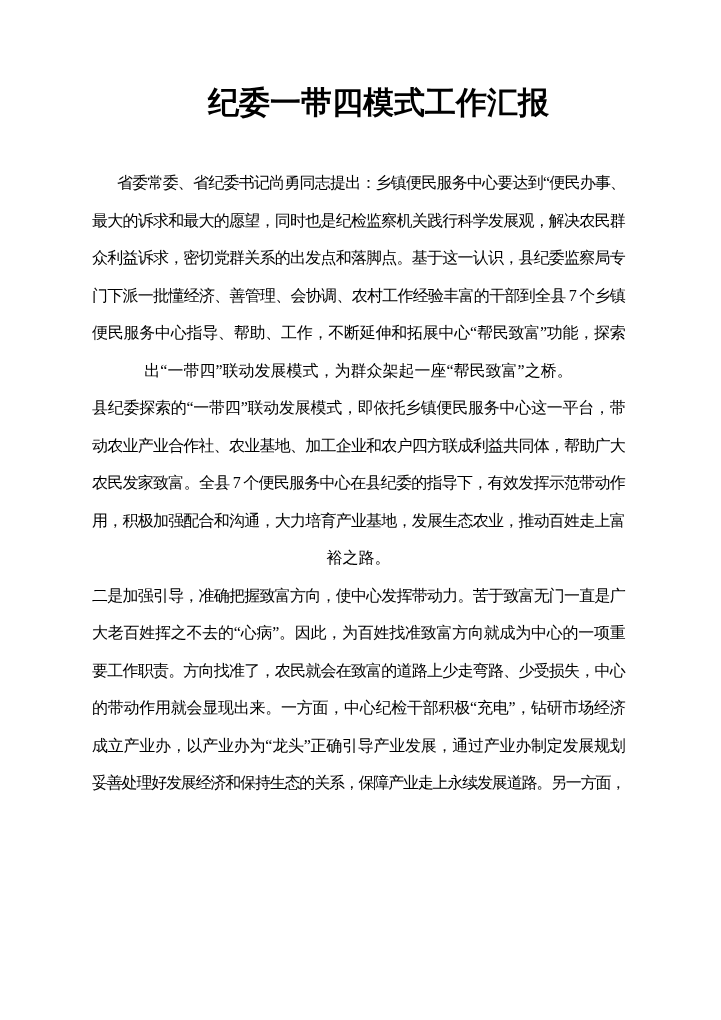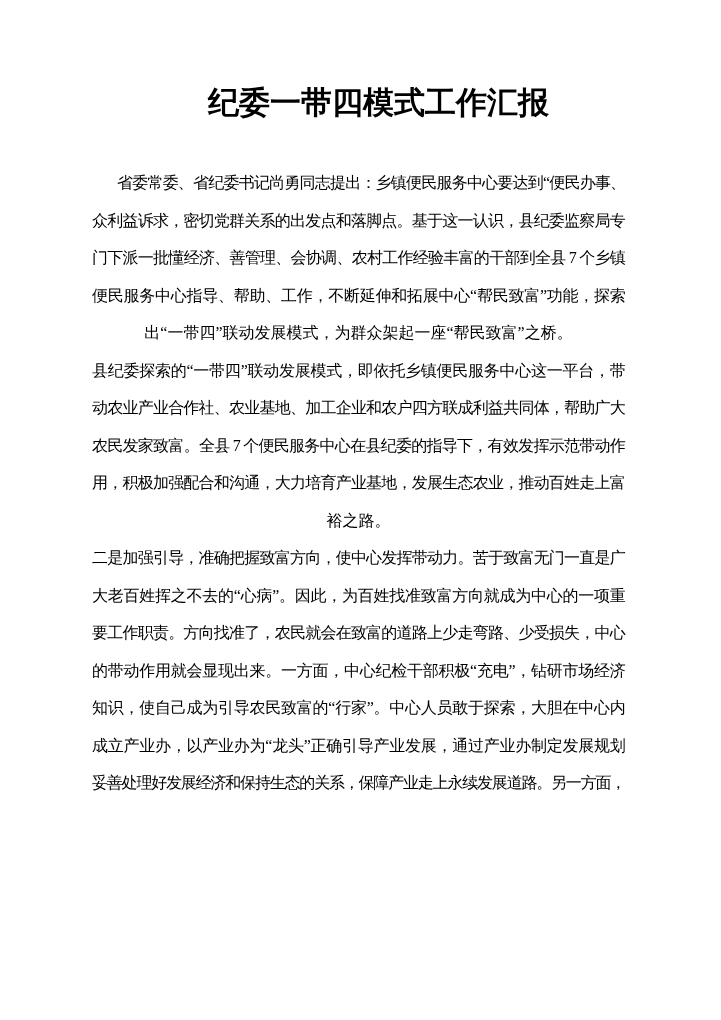--- a/index.html
+++ b/index.html
@@ -51,39 +51,39 @@
 <body>
 
 <div class="page">
 
   <div class="doc-title">纪委一带四模式工作汇报</div>
 
   <div class="doc-body">
 
     <div>
       <div class="line j lsB indent">省委常委、省纪委书记尚勇同志提出：乡镇便民服务中心要达到“便民办事、</div>
+      <div class="line j lsA">最大的诉求和最大的愿望，同时也是纪检监察机关践行科学发展观，解决农民群</div>
       <div class="line j lsA">众利益诉求，密切党群关系的出发点和落脚点。基于这一认识，县纪委监察局专</div>
       <div class="line j lsA">门下派一批懂经济、善管理、会协调、农村工作经验丰富的干部到全县 7 个乡镇</div>
       <div class="line j lsA">便民服务中心指导、帮助、工作，不断延伸和拓展中心“帮民致富”功能，探索</div>
       <div class="line">出“一带四”联动发展模式，为群众架起一座“帮民致富”之桥。</div>
     </div>
 
 
     <div>
       <div class="line j lsA">县纪委探索的“一带四”联动发展模式，即依托乡镇便民服务中心这一平台，带</div>
       <div class="line j lsA">动农业产业合作社、农业基地、加工企业和农户四方联成利益共同体，帮助广大</div>
       <div class="line j lsA">农民发家致富。全县 7 个便民服务中心在县纪委的指导下，有效发挥示范带动作</div>
       <div class="line j lsA">用，积极加强配合和沟通，大力培育产业基地，发展生态农业，推动百姓走上富</div>
       <div class="line">裕之路。</div>
     </div>
 
     <div>
       <div class="line j lsA">二是加强引导，准确把握致富方向，使中心发挥带动力。苦于致富无门一直是广</div>
       <div class="line j lsA">大老百姓挥之不去的“心病”。因此，为百姓找准致富方向就成为中心的一项重</div>
       <div class="line j lsA">要工作职责。方向找准了，农民就会在致富的道路上少走弯路、少受损失，中心</div>
       <div class="line j lsA">的带动作用就会显现出来。一方面，中心纪检干部积极“充电”，钻研市场经济</div>
-      <div class="line j lsA">知识，使自己成为引导农民致富的“行家”。中心人员敢于探索，大胆在中心内</div>
       <div class="line j lsA">成立产业办，以产业办为“龙头”正确引导产业发展，通过产业办制定发展规划</div>
       <div class="line j lsC">妥善处理好发展经济和保持生态的关系，保障产业走上永续发展道路。另一方面，</div>
     </div>
 
   </div>
 </div>
 
 </body></html>

